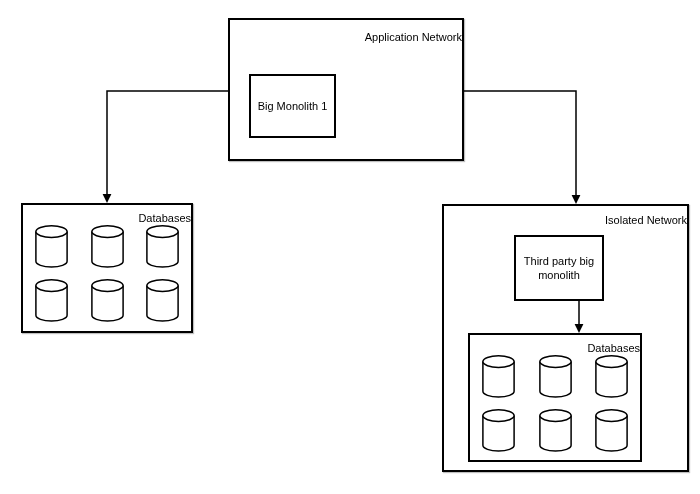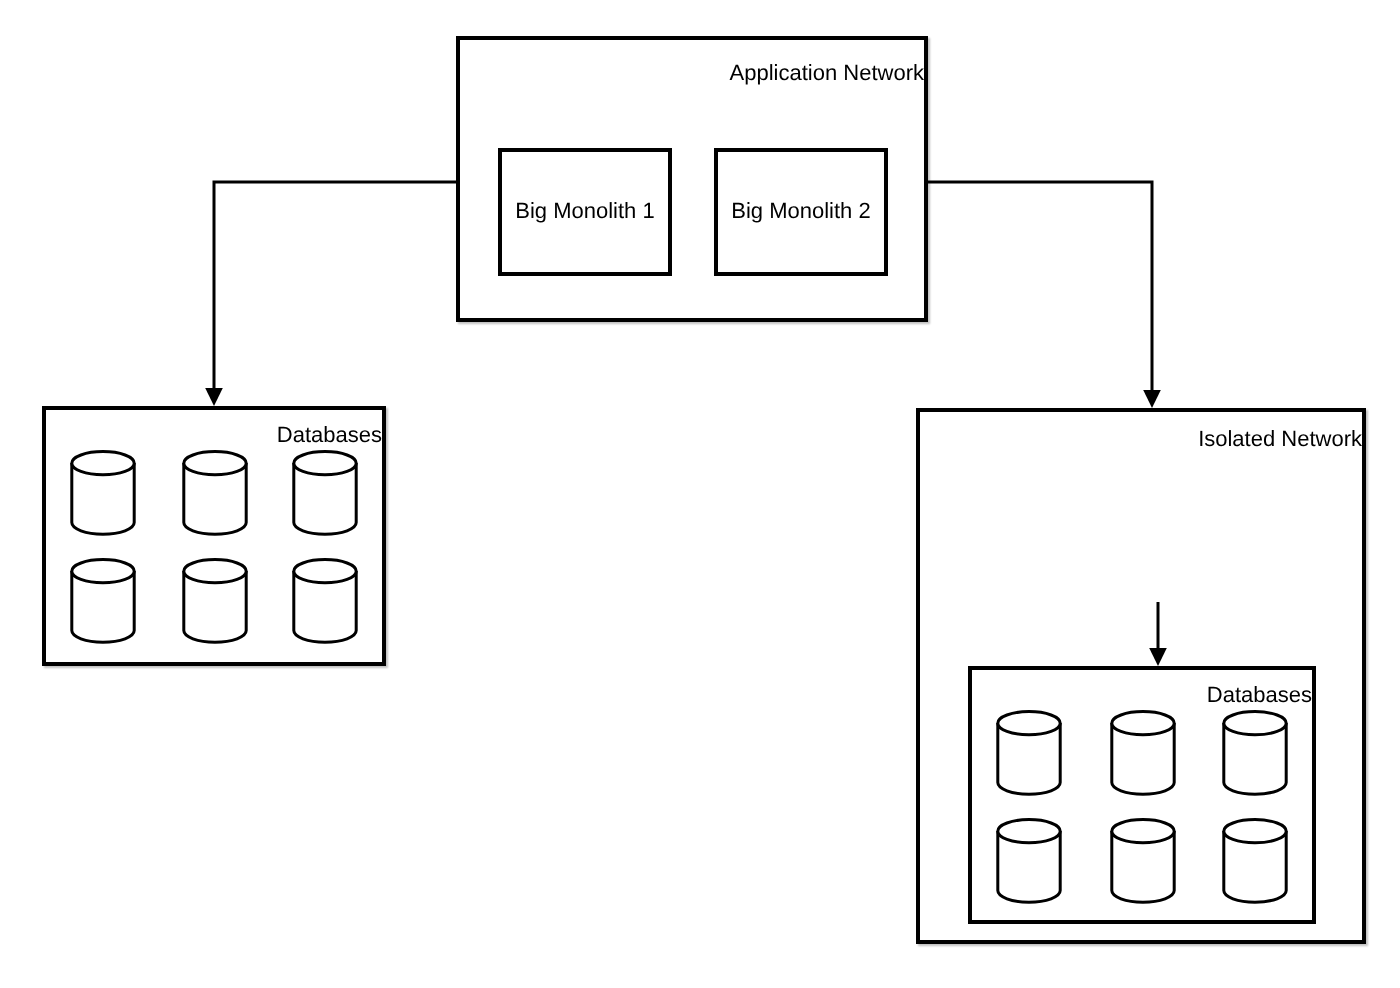--- a/index.html
+++ b/index.html
@@ -43,21 +43,21 @@
     line-height: 14px;
     padding: 0 6px;
   }
   
   #app-net        { left: 228px; top: 18px;  width: 236px; height: 143px; }
   #bm1            { left: 19px;  top: 54px;  width: 87px;  height: 64px; box-shadow: none; }
   #bm2            { left: 127px; top: 54px;  width: 87px;  height: 64px; box-shadow: none; }
   
   #db-left        { left: 21px;  top: 203px; width: 172px; height: 130px; }
   
-  #iso-net        { left: 458px; top: 204px; width: 225px; height: 268px; }
+  #iso-net        { left: 442px; top: 204px; width: 247px; height: 268px; }
   #third-party    { left: 70px;  top: 29px;  width: 90px;  height: 66px; box-shadow: none; }
   #db-iso         { left: 24px;  top: 127px; width: 174px; height: 129px; box-shadow: none; }
   
   .cyl-grid {
     position: absolute;
     left: 12px;
     right: 12px;
     top: 20px;
     display: grid;
     grid-template-columns: repeat(3, 33px);
@@ -82,23 +82,20 @@
 </head>
 <body>
 
 <div id="canvas">
 
   <div class="box" id="app-net">
     <div class="box-label" style="top:11px;">Application Network</div>
     <div class="box" id="bm1">
       <div class="center-label">Big Monolith 1</div>
     </div>
-    <div class="box" id="bm2">
-      <div class="center-label">Big Monolith 2</div>
-    </div>
   </div>
 
   <div class="box" id="db-left">
     <div class="box-label" style="top:7px;">Databases</div>
     <div class="cyl-grid">
         <svg class="cyl" viewBox="0 0 33 43" xmlns="http://www.w3.org/2000/svg">
           <path d="M0.9,6.5 L0.9,36.3 A15.6,5.8 0 0 0 32.1,36.3 L32.1,6.5" fill="#ffffff" stroke="#000000" stroke-width="1.5"></path>
           <ellipse cx="16.5" cy="6.6" rx="15.6" ry="5.8" fill="#ffffff" stroke="#000000" stroke-width="1.5"></ellipse>
         </svg>
         <svg class="cyl" viewBox="0 0 33 43" xmlns="http://www.w3.org/2000/svg">
@@ -120,20 +117,23 @@
         <svg class="cyl" viewBox="0 0 33 43" xmlns="http://www.w3.org/2000/svg">
           <path d="M0.9,6.5 L0.9,36.3 A15.6,5.8 0 0 0 32.1,36.3 L32.1,6.5" fill="#ffffff" stroke="#000000" stroke-width="1.5"></path>
           <ellipse cx="16.5" cy="6.6" rx="15.6" ry="5.8" fill="#ffffff" stroke="#000000" stroke-width="1.5"></ellipse>
         </svg>
       </div>
   </div>
 
   <div class="box" id="iso-net">
     <div class="box-label" style="top:8px;">Isolated Network</div>
 
+    <div class="box" id="third-party">
+      <div class="center-label">Third party big monolith</div>
+    </div>
 
     <div class="box" id="db-iso">
       <div class="box-label" style="top:7px;">Databases</div>
       <div class="cyl-grid">
           <svg class="cyl" viewBox="0 0 33 43" xmlns="http://www.w3.org/2000/svg">
             <path d="M0.9,6.5 L0.9,36.3 A15.6,5.8 0 0 0 32.1,36.3 L32.1,6.5" fill="#ffffff" stroke="#000000" stroke-width="1.5"></path>
             <ellipse cx="16.5" cy="6.6" rx="15.6" ry="5.8" fill="#ffffff" stroke="#000000" stroke-width="1.5"></ellipse>
           </svg>
           <svg class="cyl" viewBox="0 0 33 43" xmlns="http://www.w3.org/2000/svg">
             <path d="M0.9,6.5 L0.9,36.3 A15.6,5.8 0 0 0 32.1,36.3 L32.1,6.5" fill="#ffffff" stroke="#000000" stroke-width="1.5"></path>

